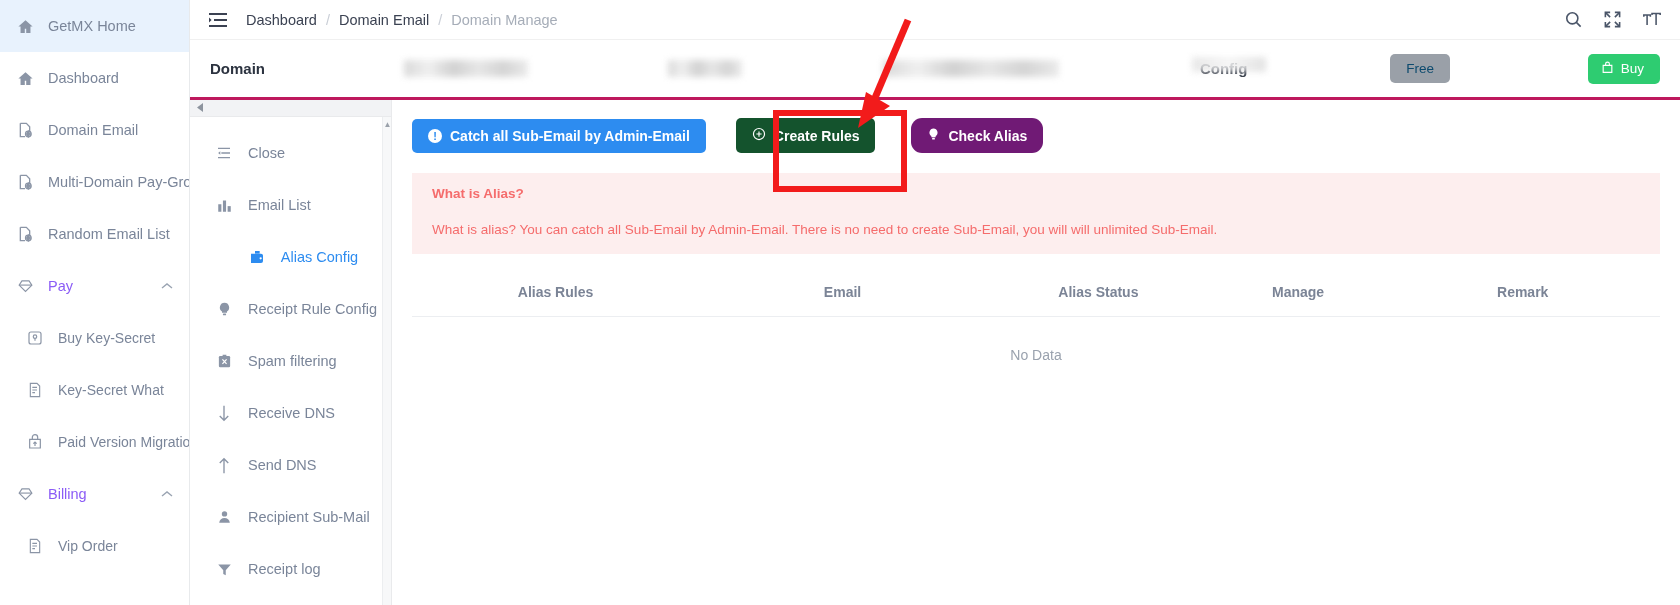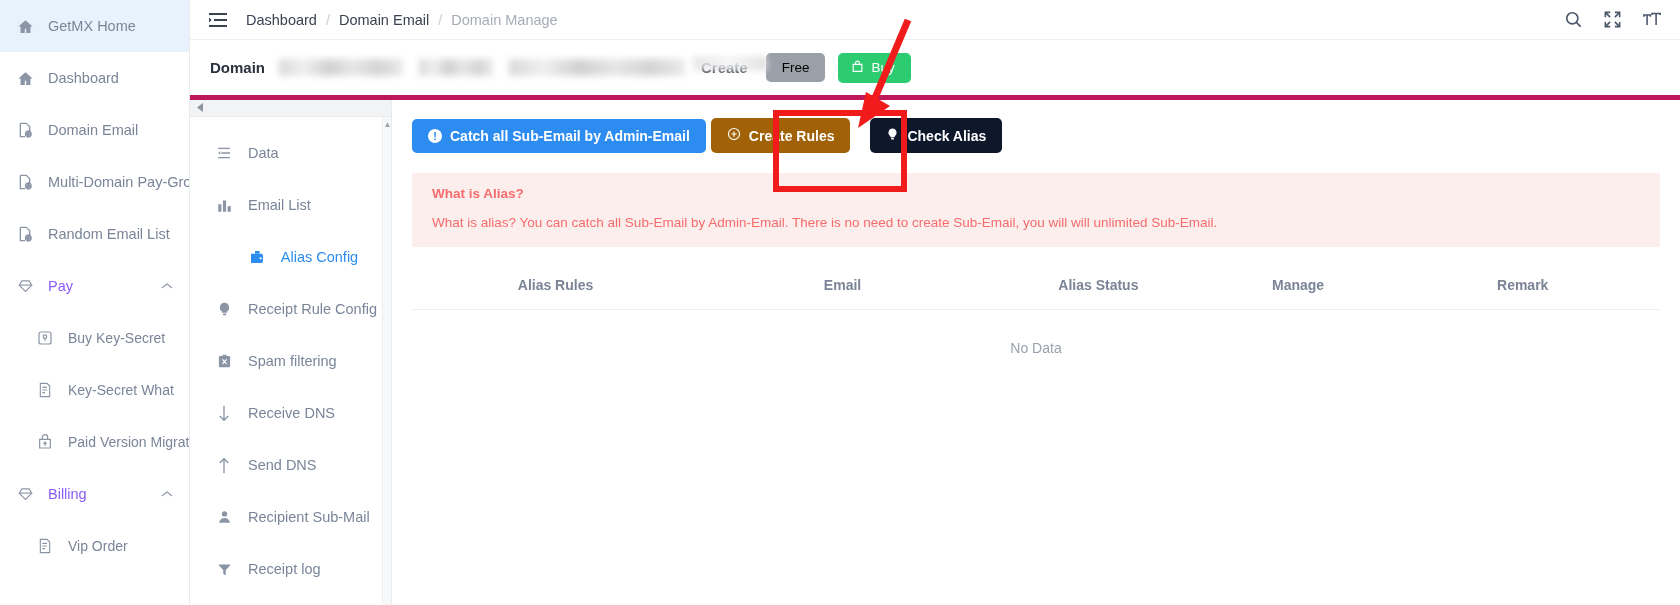--- a/index.html
+++ b/index.html
@@ -21,21 +21,21 @@
     height: 52px; display: flex; align-items: center;
     padding-left: 14px; color: #7a8599; font-size: 14.5px;
     cursor: pointer; white-space: nowrap;
   }
   .side-item.active { background: #e8f2fd; }
   .side-item .ic {
     width: 22px; height: 22px; margin-right: 12px;
     display: flex; align-items: center; justify-content: center;
     color: #8b95a6; flex: 0 0 22px;
   }
-  .side-item.sub { padding-left: 34px; font-size: 14px; }
+  .side-item.sub { padding-left: 24px; font-size: 14px; }
   .side-item.group { color: #8b5cf6; }
   .side-item .caret { margin-left: auto; margin-right: 16px; color: #9aa4b2; font-size: 11px; }
 
   
   .right { flex: 1; display: flex; flex-direction: column; min-width: 0; position: relative; }
 
   
   .topbar {
     height: 40px; background: #fff; display: flex; align-items: center;
     padding: 0 18px; border-bottom: 1px solid #f0f0f0; flex: 0 0 40px;
@@ -44,38 +44,38 @@
   .crumbs { display: flex; align-items: center; font-size: 14.5px; }
   .crumb { color: #3b4252; cursor: pointer; }
   .crumb.last { color: #a6adb8; cursor: default; }
   .crumb-sep { color: #c9ced6; margin: 0 9px; }
   .topicons { margin-left: auto; display: flex; align-items: center; gap: 20px; color: #4a5568; }
   .topicons span { cursor: pointer; display: flex; align-items: center; }
 
   
   .dombar {
     height: 60px; background: #fff; display: flex; align-items: center;
-    padding: 0 20px; flex: 0 0 60px; border-bottom: 5px solid #be185d;
+    padding: 0 20px; flex: 0 0 60px; border-bottom: 3px solid #be185d; justify-content: space-between;
   }
   .dom-label { font-size: 15px; font-weight: bold; color: #2c3340; margin-right: 14px; }
   .blur {
     display: inline-block; height: 17px; border-radius: 1px;
     background: linear-gradient(90deg,#d8d8d8,#efefef,#cfcfcf,#e6e6e6,#d2d2d2,#eaeaea);
     filter: blur(3.2px); opacity: .95;
   }
   .blur.b1 { width: 124px; }
   .blur.b2 { width: 74px; margin-left: 16px; }
   .blur.b3 { width: 176px; margin-left: 16px; }
   .ver-label { font-size: 15px; font-weight: bold; color: #2c3340; margin-left: 16px; position: relative; }
   .ver-label::after {
     content:""; position:absolute; left:-8px; top:-3px; width: 74px; height: 15px;
     background: linear-gradient(90deg,#e4e4e4,#f4f4f4,#dedede); filter: blur(3.4px); opacity:.85;
   }
   .pill-free {
-    margin-left: 18px; background: #9aa0a8; color: #000000; font-size: 13.5px;
+    margin-left: 18px; background: #9aa0a8; color: #0c4a6e; font-size: 13.5px;
     padding: 7px 16px; border-radius: 5px; cursor: pointer;
   }
   .btn-buy {
     margin-left: 13px; background: #2ecc71; color: #fff; font-size: 13.5px;
     padding: 7px 16px 7px 13px; border-radius: 5px; cursor: pointer;
     display: flex; align-items: center; gap: 7px;
   }
 
   
   .body-area { flex: 1; display: flex; min-height: 0; position: relative; background: #fff; }
@@ -112,33 +112,33 @@
 
   
   .content { flex: 1; min-width: 0; padding: 18px 20px 0 20px; overflow: hidden; }
   .btnrow { display: flex; align-items: center; gap: 0; margin-bottom: 20px; }
   .abtn {
     display: inline-flex; align-items: center; gap: 8px; color: #fff;
     font-size: 14px; font-weight: bold; padding: 9px 16px; border-radius: 5px;
     cursor: pointer; border: none; white-space: nowrap;
   }
   .abtn.blue { background: #2d8cf0; }
-  .abtn.green { background: #a16207; margin-left: 5px; justify-content: flex-end; }
-  .abtn.orange { background: #0f172a; margin-left: 20px; }
+  .abtn.green { background: #14532d; margin-left: 30px; justify-content: flex-end; }
+  .abtn.orange { background: #701a75; margin-left: 36px; border-radius: 11px; }
   .dot-ic {
     width: 14px; height: 14px; border-radius: 50%; background: #fff;
     color: inherit; display: inline-flex; align-items: center; justify-content: center;
     font-size: 11px; font-weight: bold;
   }
 
   .alert {
     background: #fdeeee; color: #f56c6c; padding: 11px 20px 13px 20px;
     font-size: 13.5px; line-height: 1.55; margin-bottom: 16px;
   }
-  .alert .atitle { font-weight: bold; font-size: 13.5px; margin-bottom: 8px; }
+  .alert .atitle { font-weight: bold; font-size: 13.5px; margin-bottom: 15px; }
 
   table.tbl { width: 100%; border-collapse: collapse; }
   table.tbl th {
     font-size: 14px; color: #7b8496; font-weight: bold; padding: 14px 0 16px 0;
     border-bottom: 1px solid #eceef1; text-align: center;
   }
   table.tbl td.nodata {
     text-align: center; color: #9aa2ae; font-size: 14px; padding: 30px 0;
   }
 
@@ -319,21 +319,21 @@
             </svg>
         </span>
       </div>
     </div>
 
     <div class="dombar">
       <span class="dom-label">Domain</span>
       <span class="blur b1"></span>
       <span class="blur b2"></span>
       <span class="blur b3"></span>
-      <span class="ver-label">Create</span>
+      <span class="ver-label">Config</span>
       <span class="pill-free">Free</span>
       <span class="btn-buy">
         <span>
           <svg width="13" height="13" viewBox="0 0 24 24" fill="none" stroke="currentColor" stroke-width="2.1">
               <path d="M4 8h16v13H4z"></path>
               <path d="M8.5 8V5.5a3.5 3.5 0 017 0V8"></path>
             </svg>
         </span>
         <span>Buy</span>
       </span>
@@ -351,21 +351,21 @@
         </div>
         <div class="subnav">
 
           <div class="sub-item">
             <span class="ic">
               <svg width="16" height="16" viewBox="0 0 24 24" fill="none" stroke="currentColor" stroke-width="2">
                   <path d="M3 5h18M8 12h13M3 19h18"></path>
                   <path d="M6.5 9.3L3.2 12l3.3 2.7z" fill="currentColor" stroke="none"></path>
                 </svg>
             </span>
-            <span>Data</span>
+            <span>Close</span>
           </div>
 
           <div class="sub-item">
             <span class="ic">
               <svg width="15" height="15" viewBox="0 0 24 24" fill="currentColor">
                   <rect x="2" y="10" width="5" height="12"></rect>
                   <rect x="9.5" y="4" width="5" height="18"></rect>
                   <rect x="17" y="13" width="5" height="9"></rect>
                 </svg>
             </span>

